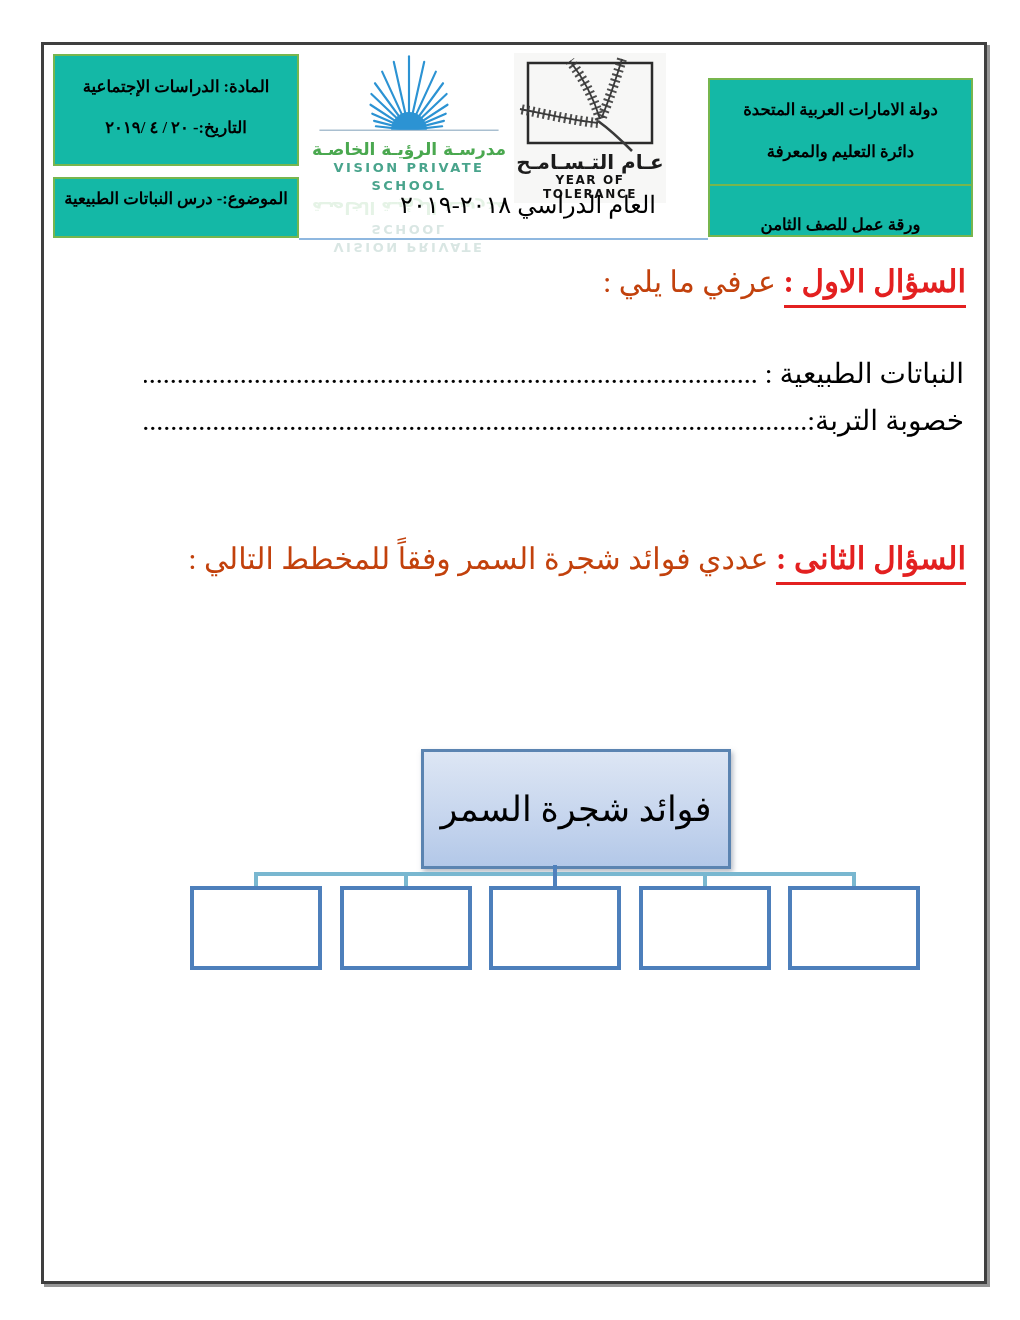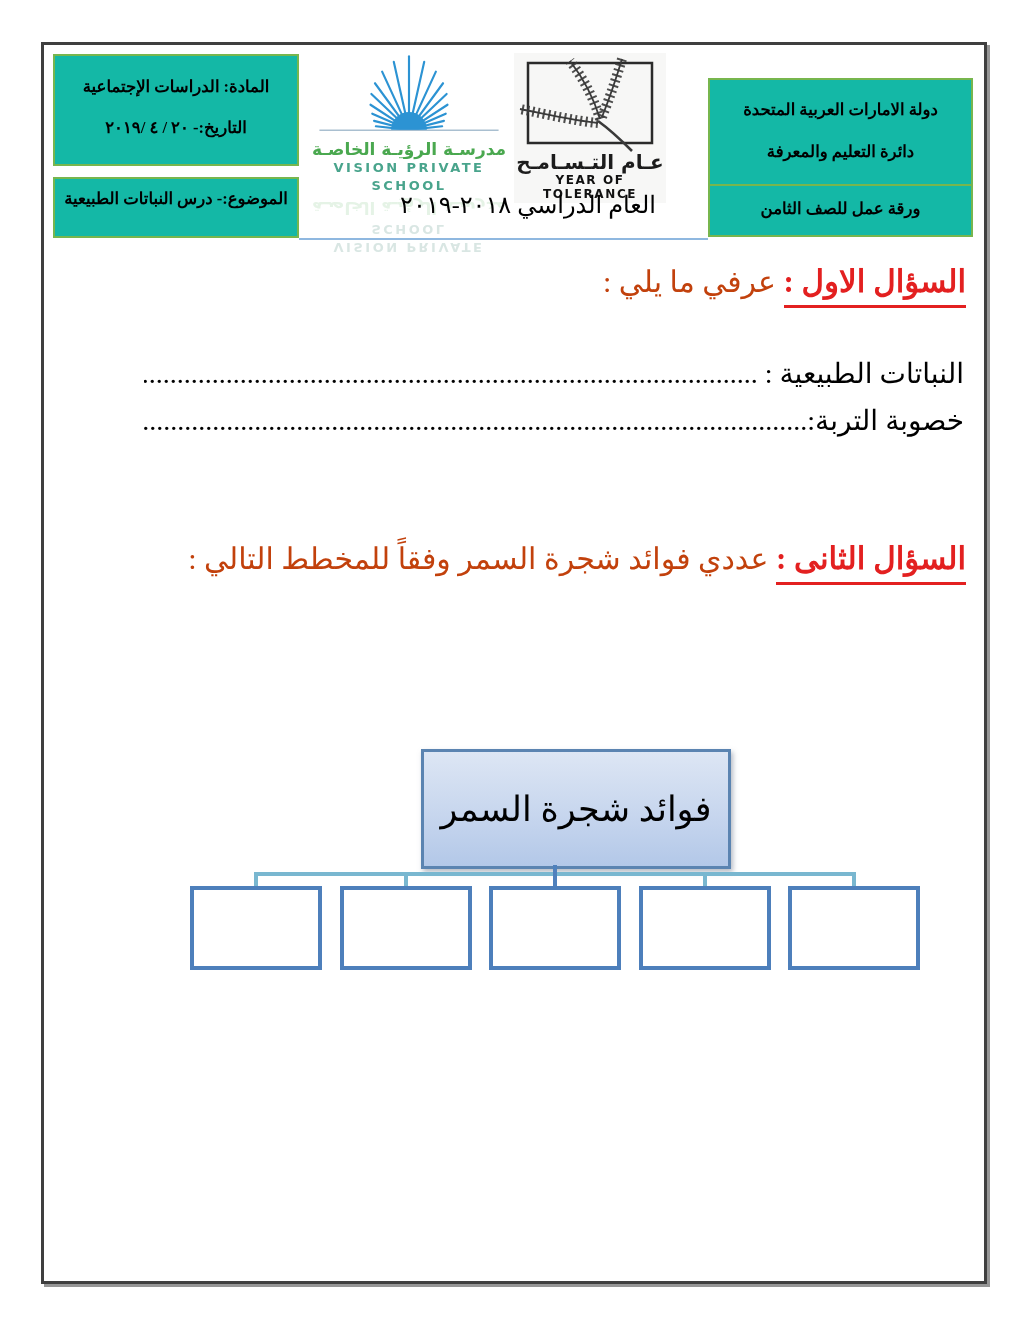--- a/index.html
+++ b/index.html
@@ -6,21 +6,21 @@
   body{width:1020px;height:1320px;position:relative;font-family:"Liberation Serif","DejaVu Serif",serif;color:#000;}
   .page{position:absolute;left:41px;top:42px;width:940px;height:1236px;background:#fff;
         border:3px solid #3f3f3f;box-shadow:3px 3px 0 #969696;}
   
   .gbox{position:absolute;border:2.5px solid #77b64e;background:#14b8a6;box-sizing:border-box;
         font-weight:bold;font-size:16.5px;text-align:center;direction:rtl;}
   .gbox .ln{display:block;}
   .box-left-1{left:9px;top:9px;width:246px;height:112px;padding-top:10px;line-height:41px;}
   .box-left-2{left:9px;top:132px;width:246px;height:61px;padding-top:7px;line-height:26px;}
   .box-right-1{left:664px;top:8px;width:265px;height:116px;padding-top:9px;line-height:42px;margin-top:25px;}
-  .box-right-2{left:664px;top:139px;width:265px;height:53px;padding-top:13px;}
+  .box-right-2{left:664px;top:139px;width:265px;height:53px;padding-top:29px;}
   .blue-rule{position:absolute;left:255px;top:193px;width:409px;height:0;border-top:2px solid #8fb8e0;}
   
   .vision{position:absolute;left:250px;top:6px;width:230px;text-align:center;}
   .vision svg{display:block;margin:0 auto;}
   .vision-ar{font-size:17px;font-weight:bold;color:#4aa84f;direction:rtl;line-height:20px;margin-top:2px;
              font-family:"DejaVu Sans",sans-serif;}
   .vision-en{font-size:13px;font-weight:bold;color:#49a48c;letter-spacing:2.5px;line-height:18px;
              font-family:"DejaVu Sans",sans-serif;}
   .vision-reflection{transform:scaleY(-1);opacity:.26;margin-top:3px;filter:blur(.4px);}
   .vision-reflection .vision-en{color:#6fa396;}

